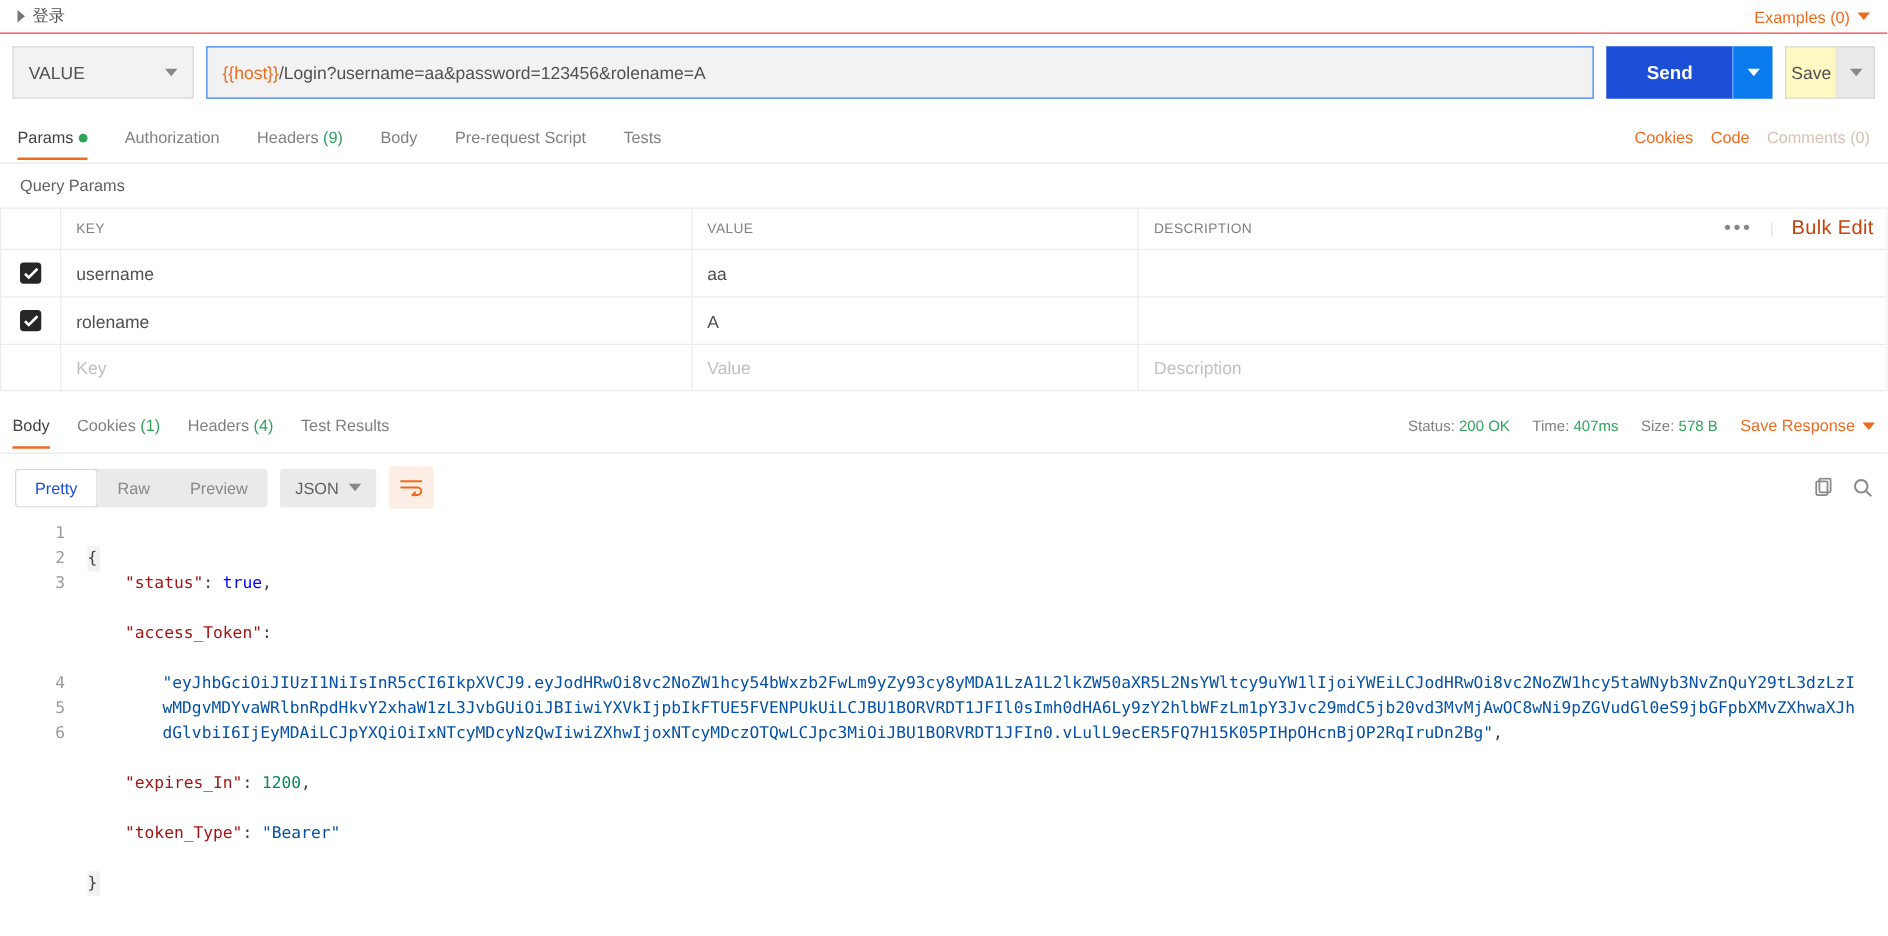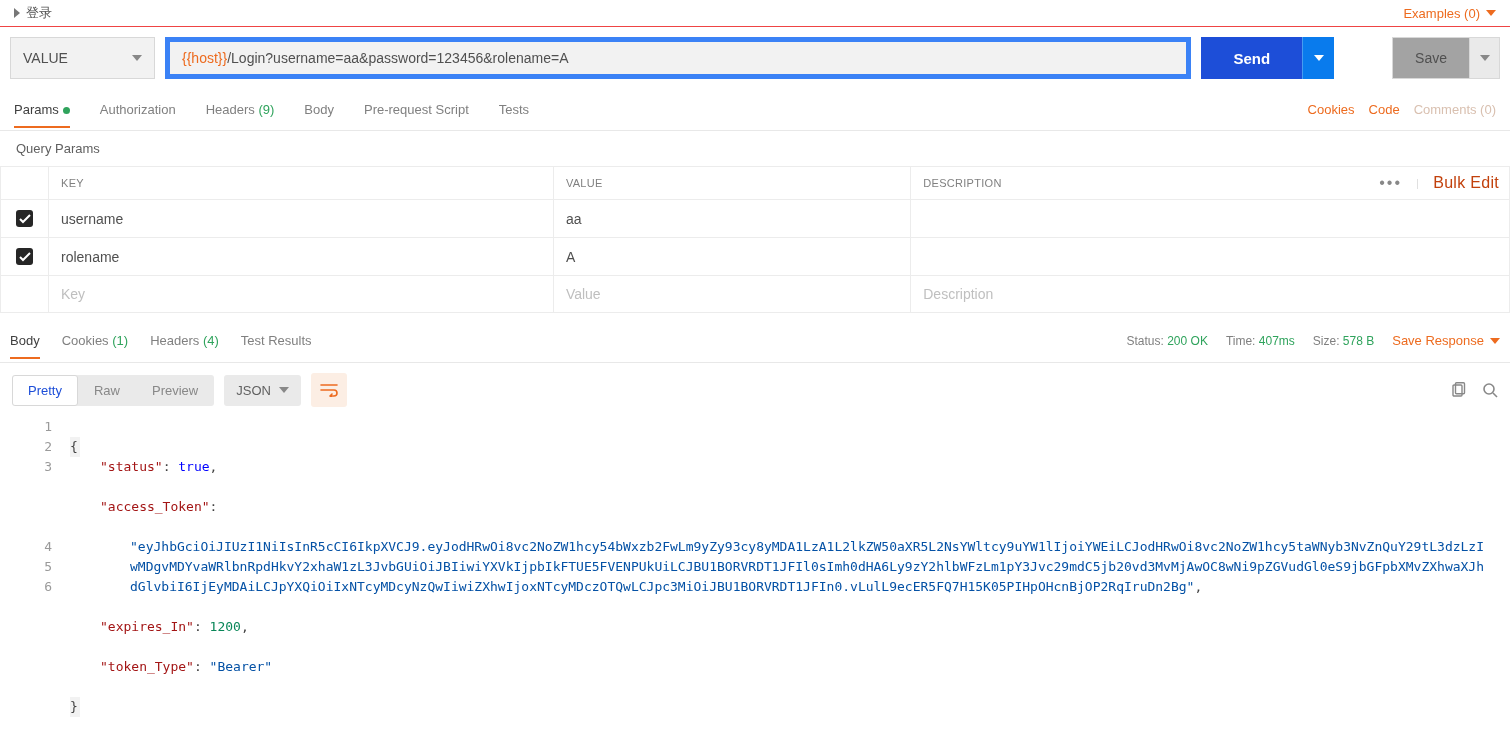--- a/index.html
+++ b/index.html
@@ -5,28 +5,28 @@
 * { box-sizing: border-box; margin: 0; padding: 0; }
 body { font-family: -apple-system, BlinkMacSystemFont, "Segoe UI", Arial, sans-serif; font-size: 13px; color: #505050; background: #fff; }
 .header-row { display: flex; align-items: center; justify-content: space-between; padding: 4px 14px; border-bottom: 1px solid #ef4444; }
 .header-left { display: flex; align-items: center; gap: 6px; }
 .tri-right { width: 0; height: 0; border-top: 5px solid transparent; border-bottom: 5px solid transparent; border-left: 6px solid #777; }
 .tri-down { width: 0; height: 0; border-left: 5px solid transparent; border-right: 5px solid transparent; border-top: 6px solid currentColor; display: inline-block; }
 .examples { color: #ed6b1f; display: flex; align-items: center; gap: 6px; cursor: pointer; }
 
 .url-row { display: flex; align-items: stretch; gap: 10px; padding: 10px; }
 .method-select { display: flex; align-items: center; justify-content: space-between; width: 145px; background: #f2f2f2; border: 1px solid #d8d8d8; padding: 0 12px; color: #505050; font-size: 14px; cursor: pointer; }
-.url-input { flex: 1; background: #f2f2f2; border: 5px solid #3b82f6; padding: 0 12px; display: flex; align-items: center; font-size: 14px; }
+.url-input { flex: 1; background: #f2f2f2; border: 1px solid #3b82f6; padding: 0 12px; display: flex; align-items: center; font-size: 14px; }
 .url-var { color: #ed6b1f; }
 .url-rest { color: #505050; }
 .send-btn { display: flex; }
 .send-main { background: #1d4ed8; color: #fff; border: none; padding: 0 32px; font-size: 15px; font-weight: 600; cursor: pointer; }
 .send-caret { background: #097bed; color: #fff; border: none; border-left: 1px solid rgba(255,255,255,0.25); width: 32px; display: flex; align-items: center; justify-content: center; cursor: pointer; }
 .save-btn { display: flex; }
-.save-main { background: #a3a3a3; color: #505050; border: 1px solid #d8d8d8; padding: 0 22px; font-size: 14px; cursor: pointer; margin-left: 48px; }
+.save-main { background: #fef9c3; color: #505050; border: 1px solid #d8d8d8; padding: 0 4px; font-size: 14px; cursor: pointer; }
 .save-caret { background: #eaeaea; color: #888; border: 1px solid #d8d8d8; border-left: none; width: 30px; display: flex; align-items: center; justify-content: center; cursor: pointer; }
 .url-row > * { height: 42px; }
 
 .tabs { display: flex; align-items: center; border-bottom: 1px solid #e8e8e8; padding: 0 14px; height: 42px; }
 .tabs-left { display: flex; gap: 30px; }
 .tab { color: #808080; cursor: pointer; padding: 10px 0; position: relative; }
 .tab.active { color: #404040; }
 .tab.active::after { content: ""; position: absolute; left: 0; right: 0; bottom: -1px; height: 2px; background: #ed6b1f; }
 .dot-green { display: inline-block; width: 7px; height: 7px; background: #2fa35c; border-radius: 50%; margin-left: 4px; vertical-align: middle; }
 .count-green { color: #2fa35c; }

